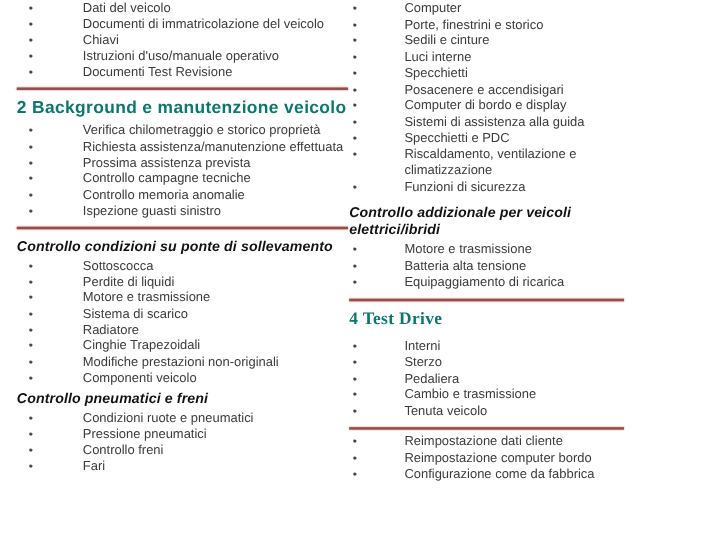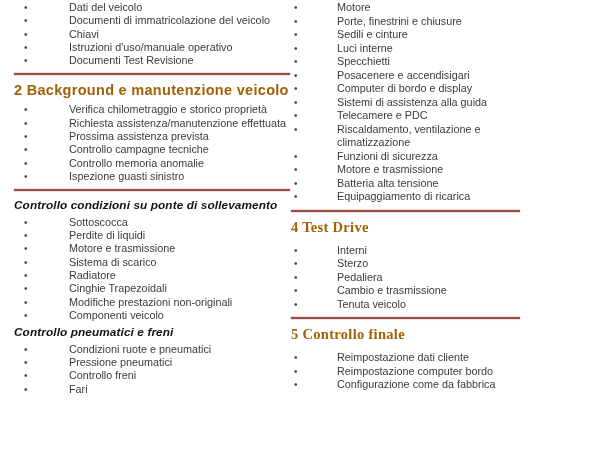--- a/index.html
+++ b/index.html
@@ -18,21 +18,21 @@
   .col-right .bullets li{line-height:13.5px;}
   .col-left .bullets li{padding-left:10px;}
   .col-right .bullets li{padding-left:3px;}
   .dot{flex:0 0 auto;width:13px;text-align:left;color:#4a4a4a;font-size:10px;}
   .col-right .dot{width:11px;}
   .txt{flex:1;padding-left:32px;}
   .cont{margin-left:-12px;letter-spacing:0.2px;}
 
   .rule{height:2px;background:#9a4d48;box-shadow:0 0 1.5px rgba(154,77,72,.9);
         margin-top:6px;margin-bottom:4px;}
-  .heading{font-size:14.5px;line-height:16px;font-weight:700;color:#a16207;
+  .heading{font-size:14.5px;line-height:16px;font-weight:700;color:#0f766e;
            letter-spacing:0.3px;margin:3px 0 5px;}
   .col-right .heading{margin:3px 0 9px;font-family:Liberation Serif, serif;}
   .subheading{font-size:11.8px;line-height:13.5px;font-weight:700;font-style:italic;
               color:#121212;margin:4px 0 3px;letter-spacing:0.1px;}
   .col-right .subheading{margin:8px 0 4px;}
 </style>
 </head>
 <body>
 
 <div class="page">
@@ -144,25 +144,25 @@
         <li>
           <span class="dot">•</span>
           <span class="txt">Fari</span>
         </li>
       </ul>
     </div>
   <div class="col col-right">
       <ul class="bullets">
         <li>
           <span class="dot">•</span>
-          <span class="txt">Motore</span>
-        </li>
-        <li>
-          <span class="dot">•</span>
-          <span class="txt">Porte, finestrini e chiusure</span>
+          <span class="txt">Computer</span>
+        </li>
+        <li>
+          <span class="dot">•</span>
+          <span class="txt">Porte, finestrini e storico</span>
         </li>
         <li>
           <span class="dot">•</span>
           <span class="txt">Sedili e cinture</span>
         </li>
         <li>
           <span class="dot">•</span>
           <span class="txt">Luci interne</span>
         </li>
         <li>
@@ -176,31 +176,32 @@
         <li>
           <span class="dot">•</span>
           <span class="txt">Computer di bordo e display</span>
         </li>
         <li>
           <span class="dot">•</span>
           <span class="txt">Sistemi di assistenza alla guida</span>
         </li>
         <li>
           <span class="dot">•</span>
-          <span class="txt">Telecamere e PDC</span>
+          <span class="txt">Specchietti e PDC</span>
         </li>
         <li>
           <span class="dot">•</span>
           <span class="txt">Riscaldamento, ventilazione e climatizzazione</span>
         </li>
         <li>
           <span class="dot">•</span>
           <span class="txt">Funzioni di sicurezza</span>
         </li>
       </ul>
+      <div class="subheading">Controllo addizionale per veicoli elettrici/ibridi</div>
       <ul class="bullets">
         <li>
           <span class="dot">•</span>
           <span class="txt">Motore e trasmissione</span>
         </li>
         <li>
           <span class="dot">•</span>
           <span class="txt">Batteria alta tensione</span>
         </li>
         <li>
@@ -226,21 +227,20 @@
         <li>
           <span class="dot">•</span>
           <span class="txt">Cambio e trasmissione</span>
         </li>
         <li>
           <span class="dot">•</span>
           <span class="txt">Tenuta veicolo</span>
         </li>
       </ul>
       <div class="rule"></div>
-      <div class="heading">5 Controllo finale</div>
       <ul class="bullets">
         <li>
           <span class="dot">•</span>
           <span class="txt">Reimpostazione dati cliente</span>
         </li>
         <li>
           <span class="dot">•</span>
           <span class="txt">Reimpostazione computer bordo</span>
         </li>
         <li>

